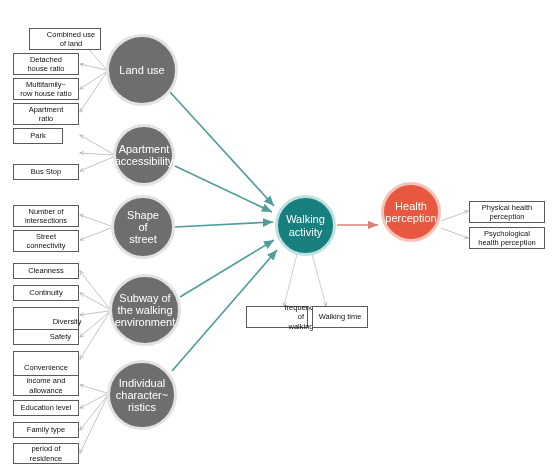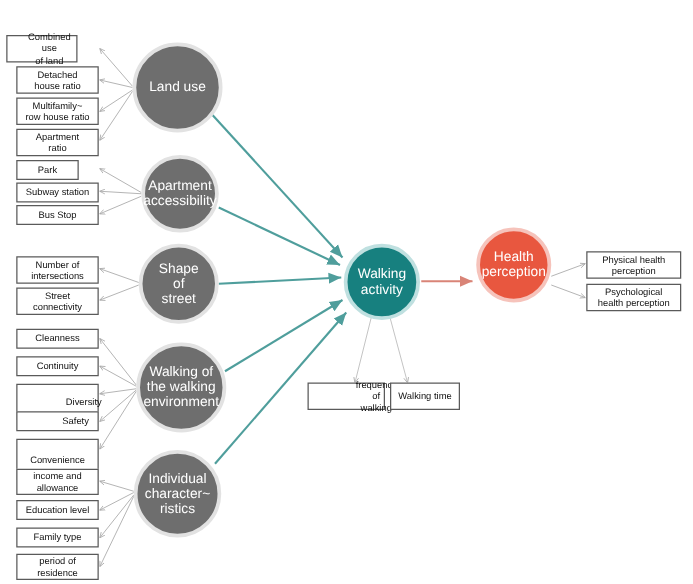--- a/index.html
+++ b/index.html
@@ -122,21 +122,21 @@
 
   <div class="node node-grey" style="left:111px;top:195px;width:64px;height:64px;text-align:center;">
     <span>
       <span>Shape of</span>
       <span>street</span>
     </span>
   </div>
 
   <div class="node node-grey" style="left:109px;top:274px;width:72px;height:72px;">
     <span>
-      <span>Walking of</span>
+      <span>Subway of</span>
       <span>the walking</span>
       <span>environment</span>
     </span>
   </div>
 
   <div class="node node-grey" style="left:107px;top:360px;width:70px;height:70px;">
     <span>
       <span>Individual</span>
       <span>character~</span>
       <span>ristics</span>
@@ -150,21 +150,21 @@
     </span>
   </div>
 
   <div class="node node-red" style="left:381px;top:182px;width:60px;height:60px;">
     <span>
       <span>Health</span>
       <span>perception</span>
     </span>
   </div>
 
-  <div class="ibox" style="left:5px;top:28px;width:57px;height:22px;padding-left:12px;">
+  <div class="ibox" style="left:29px;top:28px;width:72px;height:22px;padding-left:12px;">
     <span>
       <span>Combined use</span>
       <span>of land</span>
     </span>
   </div>
   <div class="ibox" style="left:13px;top:53px;width:66px;height:22px;">
     <span>
       <span>Detached</span>
       <span>house ratio</span>
     </span>
@@ -178,23 +178,20 @@
   <div class="ibox" style="left:13px;top:103px;width:66px;height:22px;">
     <span>
       <span>Apartment</span>
       <span>ratio</span>
     </span>
   </div>
 
   <div class="ibox" style="left:13px;top:128px;width:50px;height:16px;">
     <span>Park</span>
   </div>
-  <div class="ibox" style="left:13px;top:146px;width:66px;height:16px;">
-    <span>Subway station</span>
-  </div>
   <div class="ibox" style="left:13px;top:164px;width:66px;height:16px;">
     <span>Bus Stop</span>
   </div>
 
   <div class="ibox" style="left:13px;top:205px;width:66px;height:22px;">
     <span>
       <span>Number of</span>
       <span>intersections</span>
     </span>
   </div>

